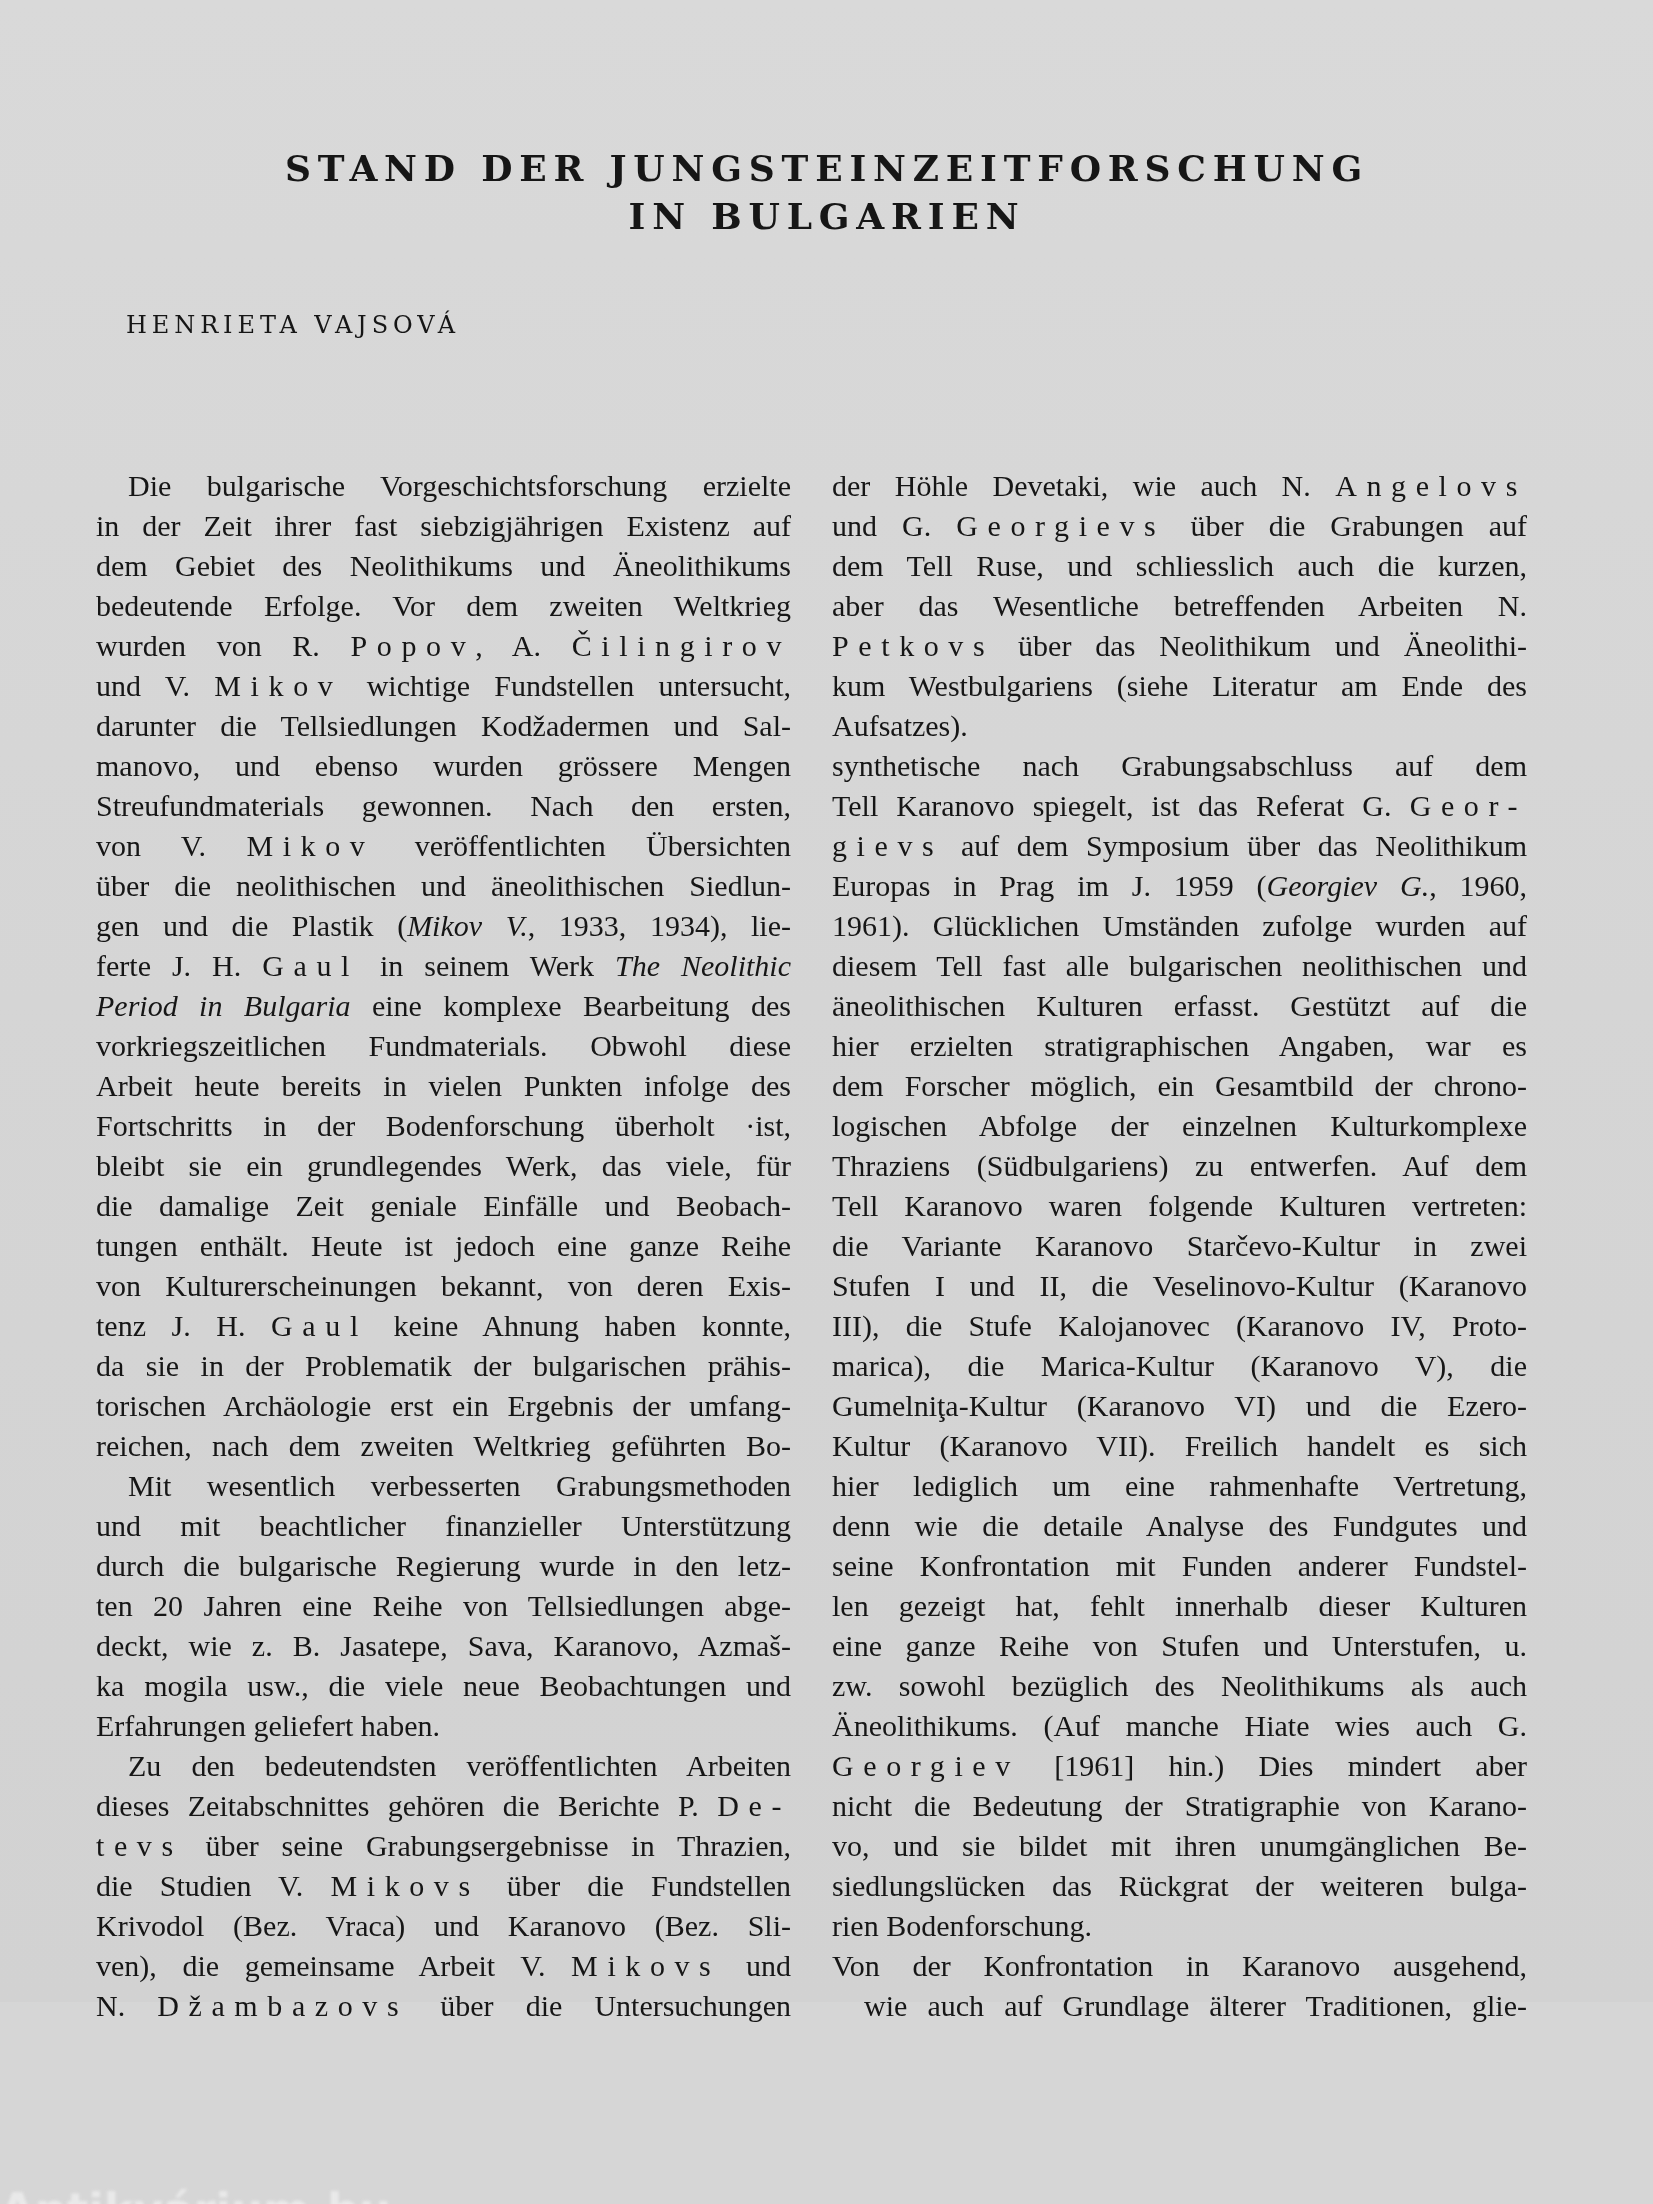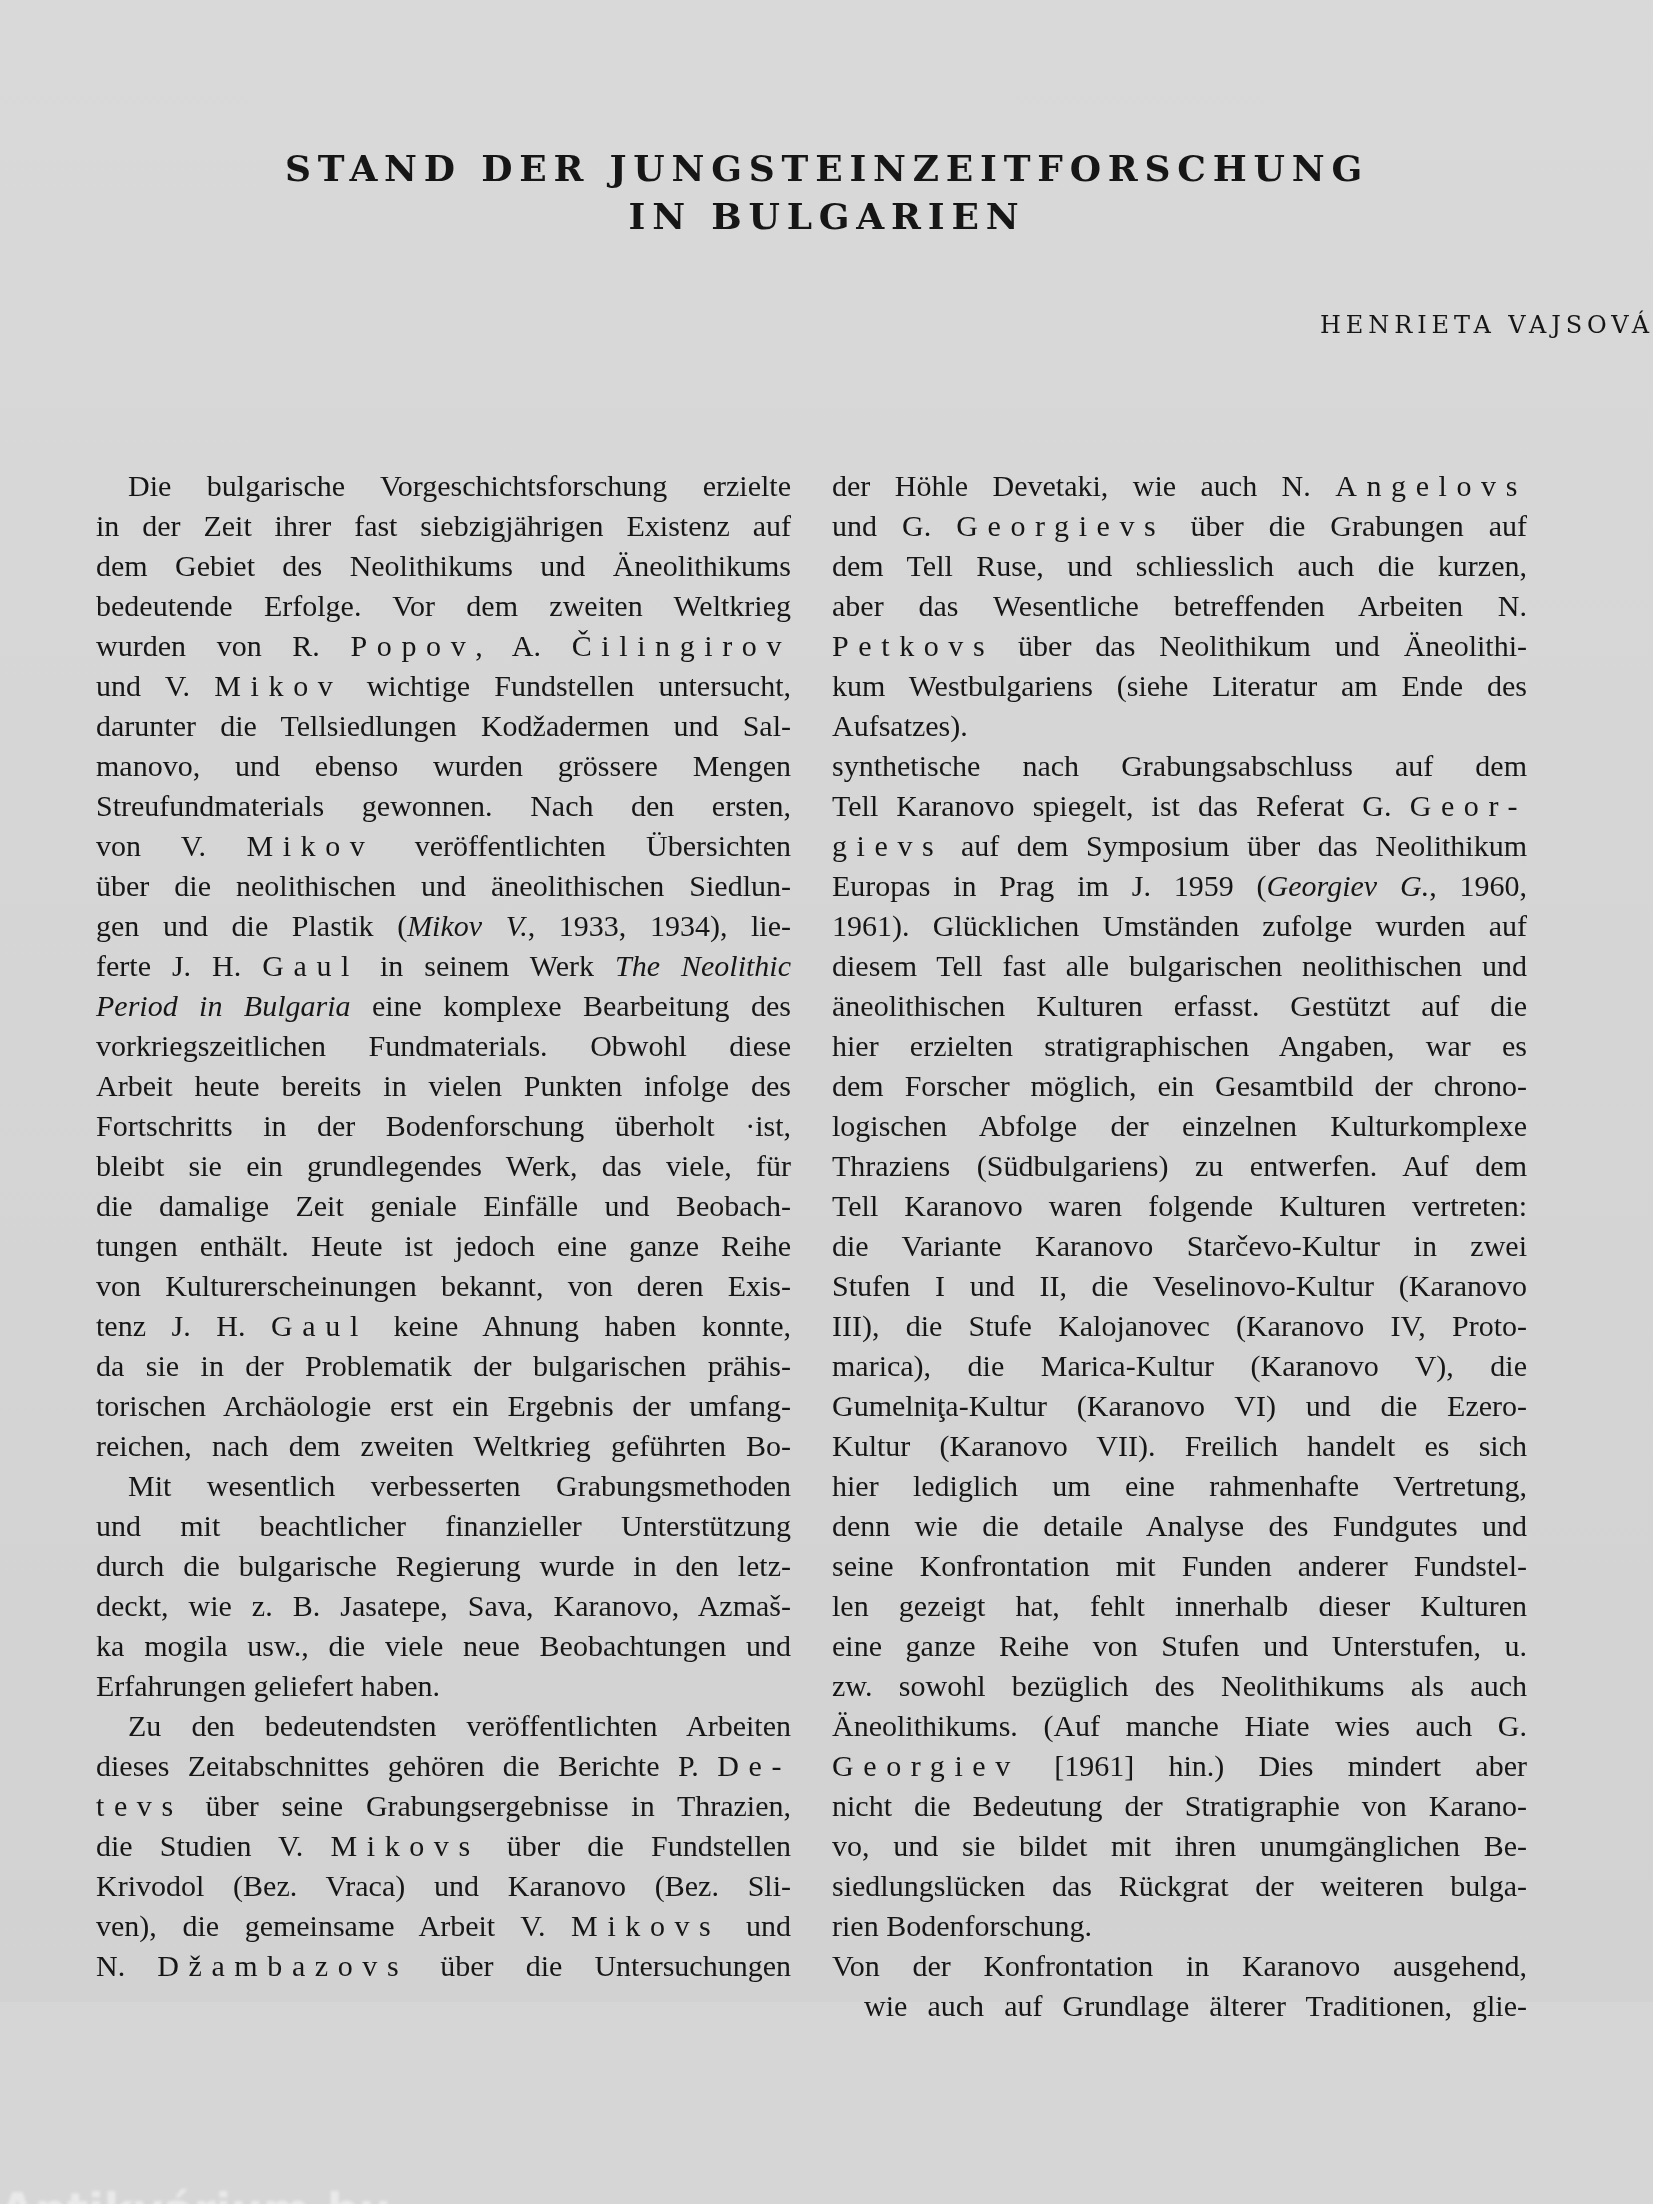--- a/index.html
+++ b/index.html
@@ -15,21 +15,21 @@
     background: linear-gradient(180deg, #d9d9d9 0%, #d5d5d5 50%, #d2d2d2 100%);
   }
   .title {
     position: absolute; left: 0; width: 1654px; text-align: center;
     font-family: "DejaVu Serif", "Liberation Serif", serif;
     font-weight: bold; font-size: 36px; letter-spacing: 6.8px; line-height: 49px;
   }
   .title.l1 { top: 144px; padding-left: 0px; }
   .title.l2 { top: 192px; }
   .author {
-    position: absolute; top: 311px; left: 0; width: 1654px; text-align: right;
+    position: absolute; top: 311px; left: 0; width: 1654px; text-align: left;
     font-family: "DejaVu Serif", "Liberation Serif", serif;
     font-size: 24px; letter-spacing: 4.9px; padding-left: 126px; box-sizing: border-box;
   }
   .col {
     position: absolute; top: 466px; width: 695px;
     font-size: 30px; line-height: 40px;
   }
   .col.left { left: 96px; }
   .col.right { left: 832px; }
   .line {
@@ -76,20 +76,21 @@
       <span class="line">die damalige Zeit geniale Einfälle und Beobach-</span>
       <span class="line">tungen enthält. Heute ist jedoch eine ganze Reihe</span>
       <span class="line">von Kulturerscheinungen bekannt, von deren Exis-</span>
       <span class="line">tenz J. H. <span class="sp">Gaul</span> keine Ahnung haben konnte,</span>
       <span class="line">da sie in der Problematik der bulgarischen prähis-</span>
       <span class="line">torischen Archäologie erst ein Ergebnis der umfang-</span>
       <span class="line">reichen, nach dem zweiten Weltkrieg geführten Bo-</span>
       <span class="line indent">Mit wesentlich verbesserten Grabungsmethoden</span>
       <span class="line">und mit beachtlicher finanzieller Unterstützung</span>
       <span class="line">durch die bulgarische Regierung wurde in den letz-</span>
+      <span class="line">ten 20 Jahren eine Reihe von Tellsiedlungen abge-</span>
       <span class="line">deckt, wie z. B. Jasatepe, Sava, Karanovo, Azmaš-</span>
       <span class="line">ka mogila usw., die viele neue Beobachtungen und</span>
       <span class="line last">Erfahrungen geliefert haben.</span>
       <span class="line indent">Zu den bedeutendsten veröffentlichten Arbeiten</span>
       <span class="line">dieses Zeitabschnittes gehören die Berichte P. <span class="sp">De-</span></span>
       <span class="line"><span class="sp">tevs</span> über seine Grabungsergebnisse in Thrazien,</span>
       <span class="line">die Studien V. <span class="sp">Mikovs</span> über die Fundstellen</span>
       <span class="line">Krivodol (Bez. Vraca) und Karanovo (Bez. Sli-</span>
       <span class="line">ven), die gemeinsame Arbeit V. <span class="sp">Mikovs</span> und</span>
       <span class="line">N. <span class="sp">Džambazovs</span> über die Untersuchungen</span>

